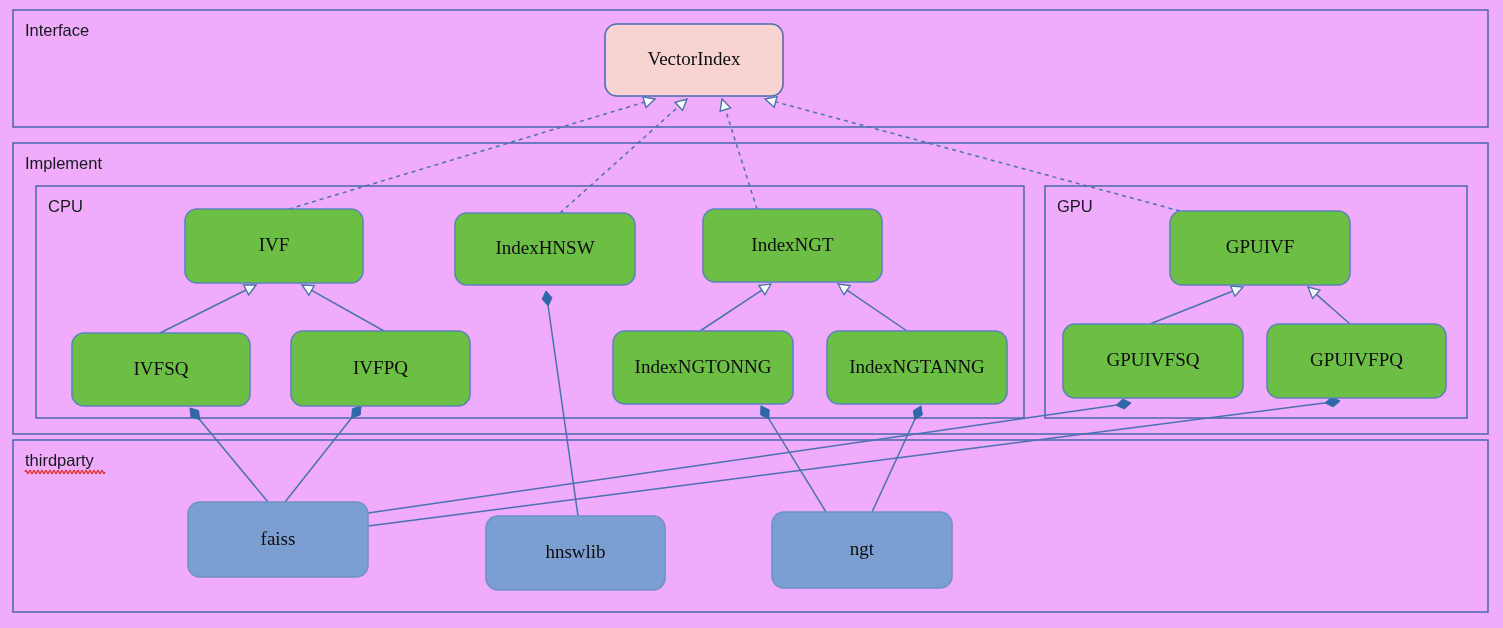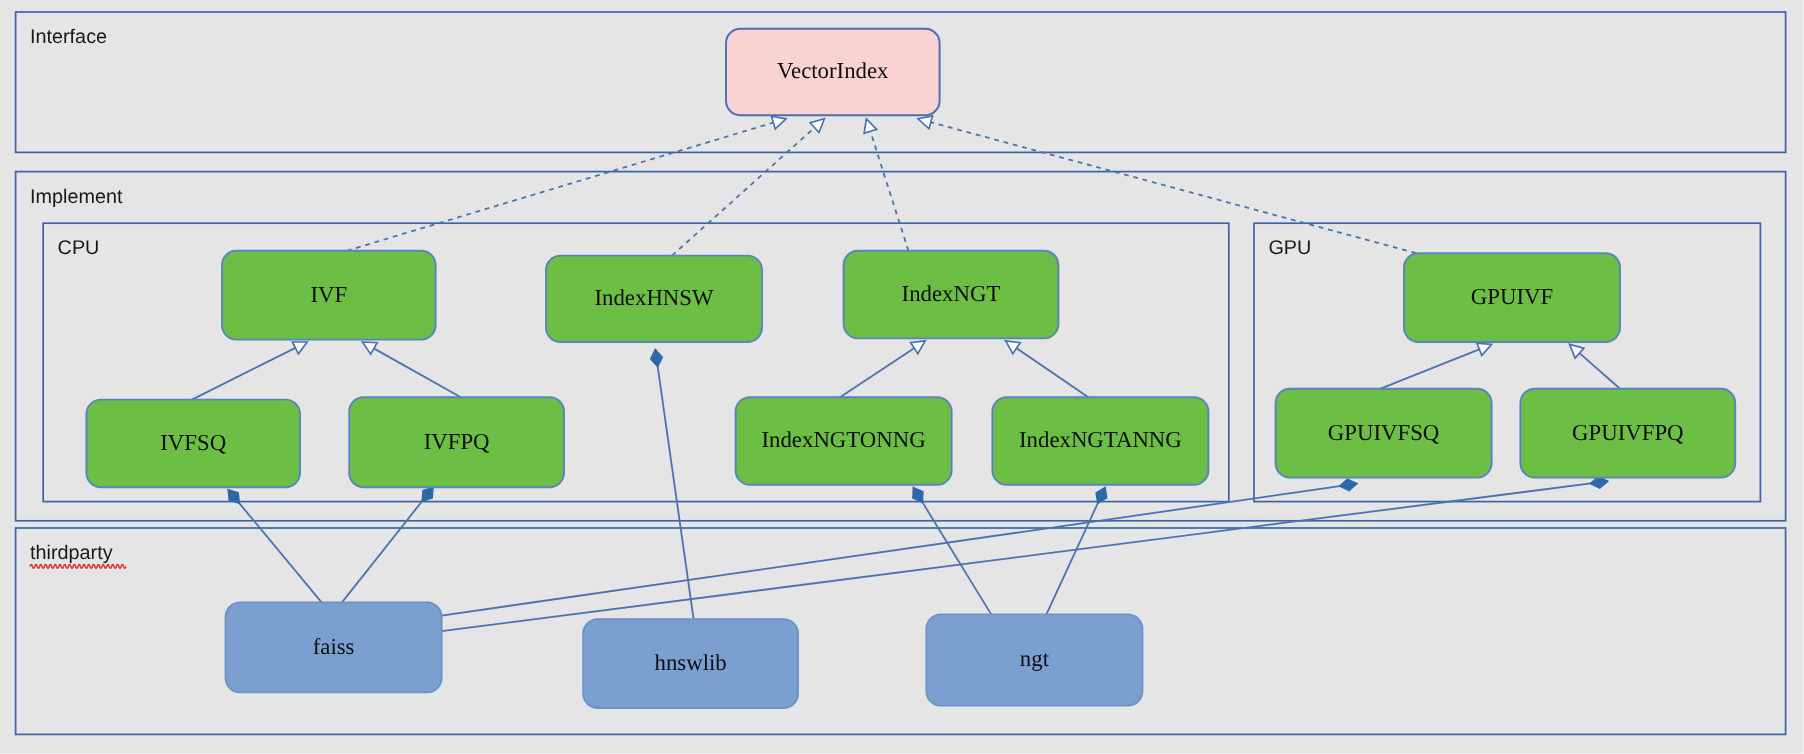--- a/index.html
+++ b/index.html
@@ -4,21 +4,21 @@
 <style>
   html, body {
     margin: 0;
     padding: 0;
     background: #ffffff;
   }
   #canvas {
     position: relative;
     width: 1503px;
     height: 628px;
-    background: #e5e5e5;
+    background: #f0abfc;
     overflow: hidden;
     font-family: "Liberation Sans", sans-serif;
   }
   svg.layer {
     position: absolute;
     left: 0;
     top: 0;
     width: 1503px;
     height: 628px;
   }

